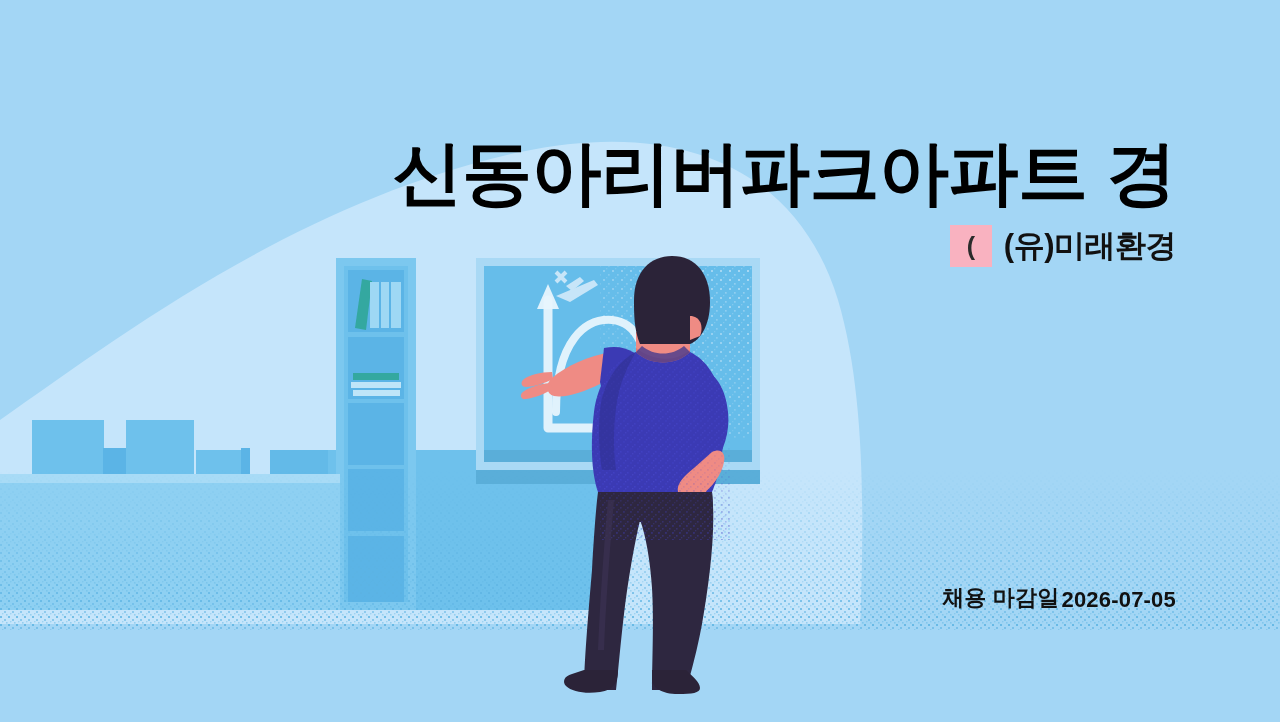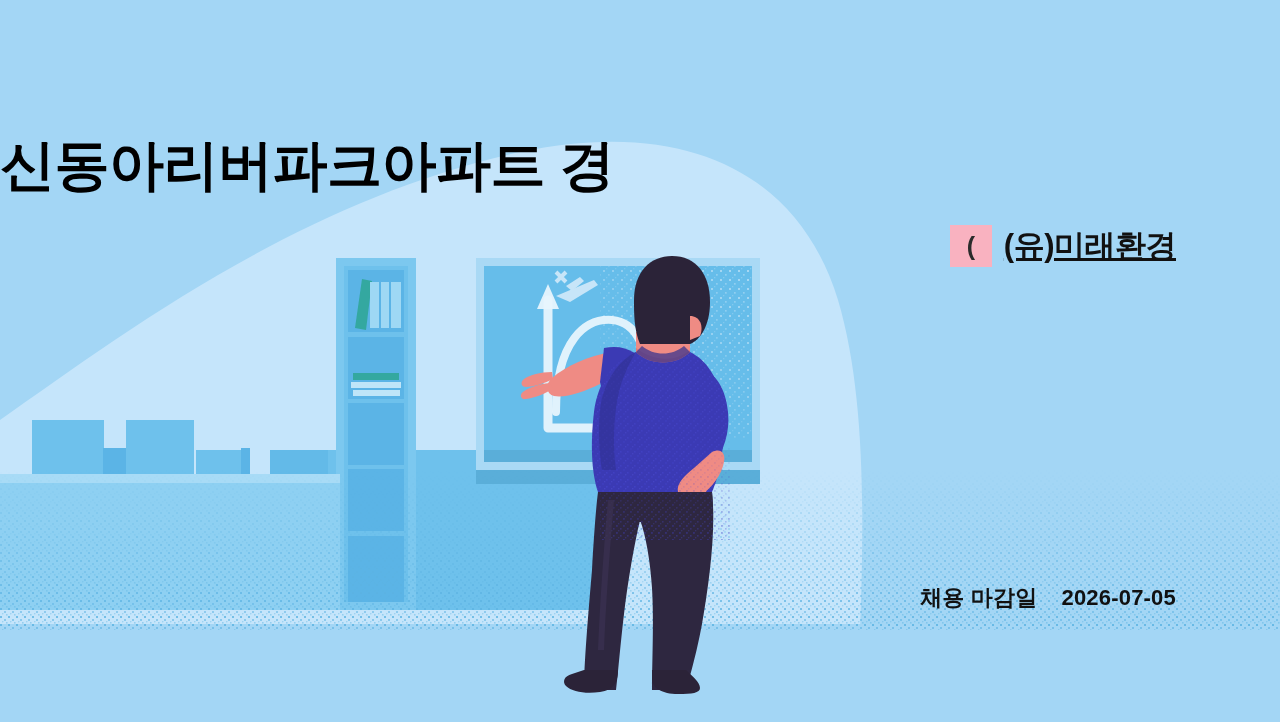--- a/index.html
+++ b/index.html
@@ -36,21 +36,22 @@
     height: 722px;
     pointer-events: none;
   }
   .text-layer > * { pointer-events: auto; }
 
   .poster-title {
     position: absolute;
     left: 0;
     top: 136px;
     width: 1176px;
-    font-size: 55px;
+    text-align: right;
+    font-size: 70px;
     font-weight: bold;
     line-height: 1.06;
     letter-spacing: -0.5px;
     color: #000000;
     white-space: nowrap;
     overflow: hidden;
   }
 
   .company-row {
     position: absolute;
@@ -70,30 +71,29 @@
     line-height: 42px;
     text-align: center;
     overflow: hidden;
   }
   .company-name {
     font-size: 31px;
     font-weight: bold;
     color: #111111;
     letter-spacing: -0.5px;
     white-space: nowrap;
-    text-decoration: underline;
   }
 
   .deadline-row {
     position: absolute;
     right: 104px;
     top: 583px;
     display: flex;
-    align-items: center;
-    gap: 24px;
+    align-items: flex-end;
+    gap: 2px;
     font-size: 22px;
     font-weight: bold;
     color: #111111;
     letter-spacing: 0.2px;
     white-space: nowrap;
   }
 </style>
 </head>
 <body>
 

